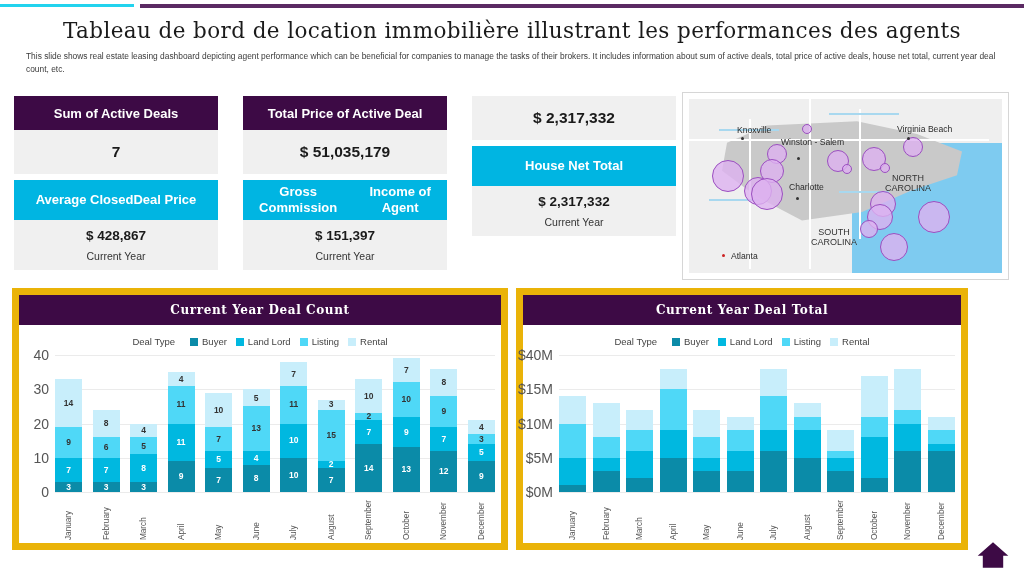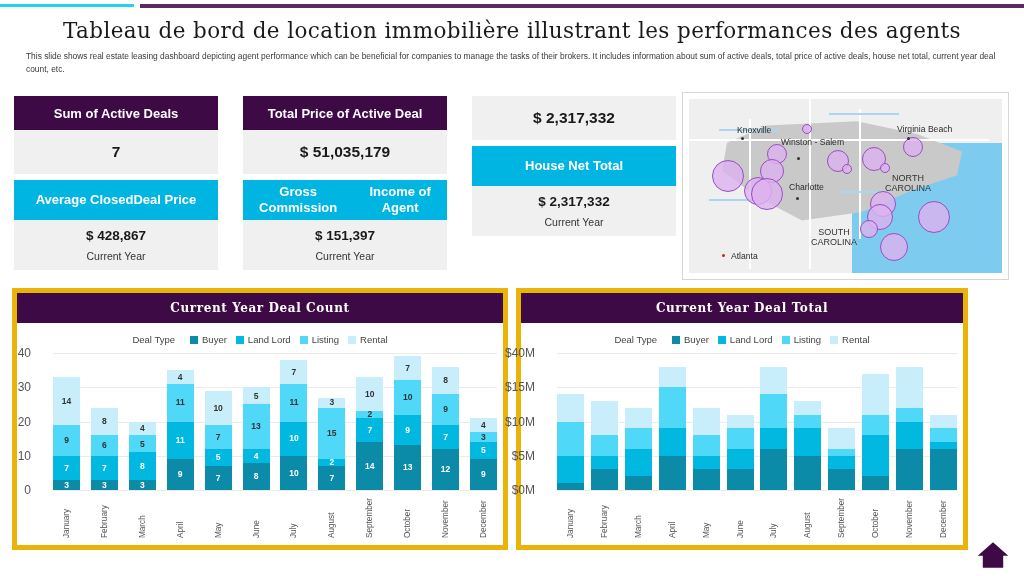--- a/index.html
+++ b/index.html
@@ -68,37 +68,37 @@
   .city-dot { position: absolute; width: 3px; height: 3px; border-radius: 50%; background: #333; }
   .city-dot.red { background: #cc2222; }
   .map-label { position: absolute; font-size: 8.6px; color: #2b2b2b; white-space: nowrap; }
   .map-label.state { font-size: 9px; color: #333; text-align: center; }
   .bubble {
     position: absolute; border-radius: 50%;
     background: rgba(221,178,240,0.80); border: 1px solid #9b4fc0;
   }
 
   
-  .chart-card { position: absolute; top: 288px; height: 262px; background: #fff; border: 5px solid #eab308; }
+  .chart-card { position: absolute; top: 288px; height: 262px; background: #fff; border: 7px solid #eab308; }
   .chart-card.left { left: 12px; width: 496px; }
   .chart-card.right { left: 516px; width: 452px; }
   .chart-head {
     height: 30px; background: #3d0a45; color: #fff;
     display: flex; align-items: center; justify-content: center;
     font-family: "DejaVu Serif", serif; font-size: 12px; font-weight: bold;
     letter-spacing: 0.6px;
   }
   .legend { display: flex; align-items: center; justify-content: center; gap: 9px; margin-top: 11px; }
   .legend-title { font-size: 9.5px; color: #444; margin-right: 6px; }
   .legend-item { display: flex; align-items: center; gap: 4px; font-size: 9.5px; color: #444; justify-content: flex-end; }
   .legend-swatch { width: 8px; height: 8px; display: inline-block; }
 
   .plot { position: relative; margin-top: 8px; height: 185px; }
   .yaxis { position: absolute; left: 0; top: 0; width: 34px; height: 137px; }
-  .ytick { position: absolute; right: 20px; font-size: 12px; color: #555; transform: translateY(-50%); }
+  .ytick { position: absolute; right: 4px; font-size: 14px; color: #555; transform: translateY(-50%); }
   .plot-area { position: absolute; left: 36px; right: 6px; top: 0; height: 137px; }
   .gridline { position: absolute; left: 0; right: 0; height: 1px; background: #ebebeb; }
   .bars { position: absolute; inset: 0; display: flex; align-items: flex-end; justify-content: space-between; }
   .bar-col { position: relative; height: 100%; display: flex; flex-direction: column; justify-content: flex-end; }
   .seg { width: 100%; display: flex; align-items: center; justify-content: center; overflow: hidden; }
   .seg span { font-size: 8.5px; font-weight: bold; line-height: 1; }
   .xaxis { position: absolute; left: 36px; right: 6px; top: 139px; height: 46px;
            display: flex; justify-content: space-between; }
   .xlab { font-size: 8.2px; color: #555; writing-mode: vertical-rl; text-orientation: mixed;
           transform: rotate(180deg); white-space: nowrap; }

